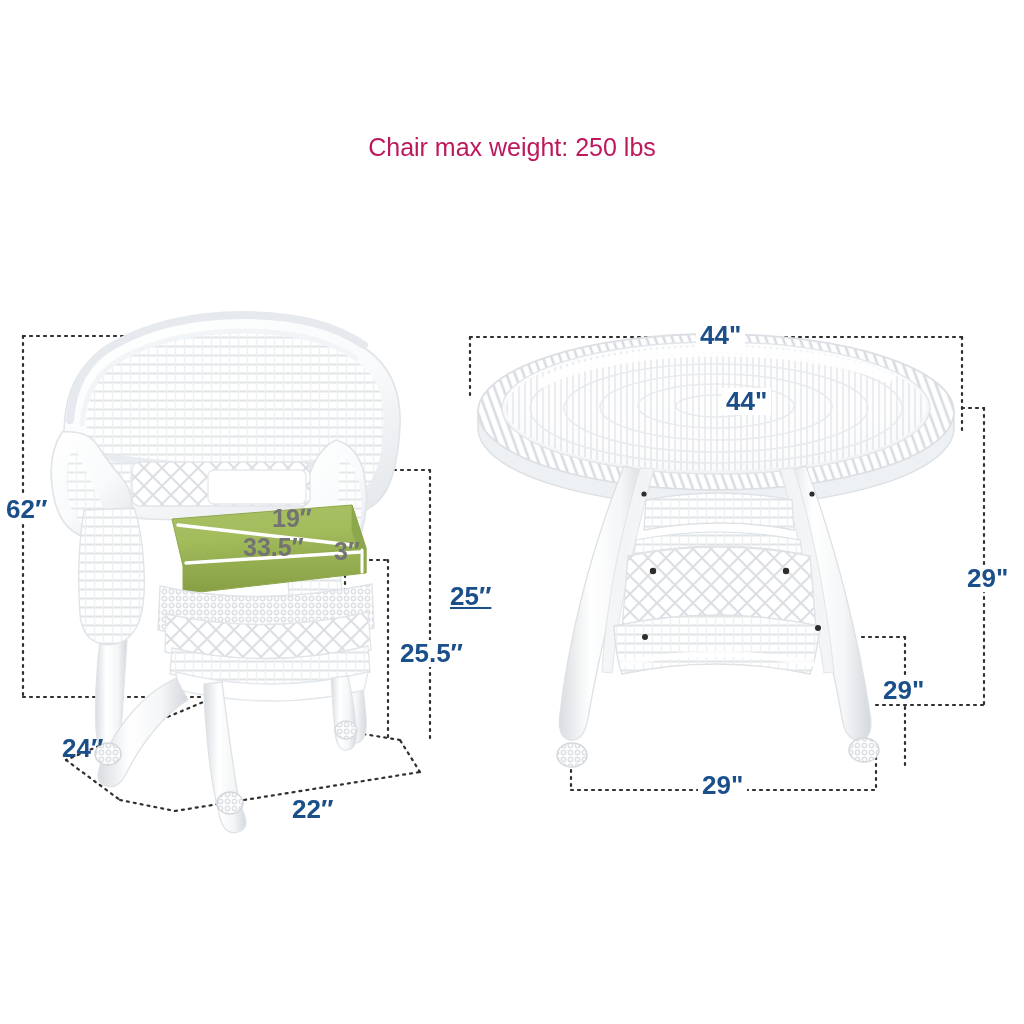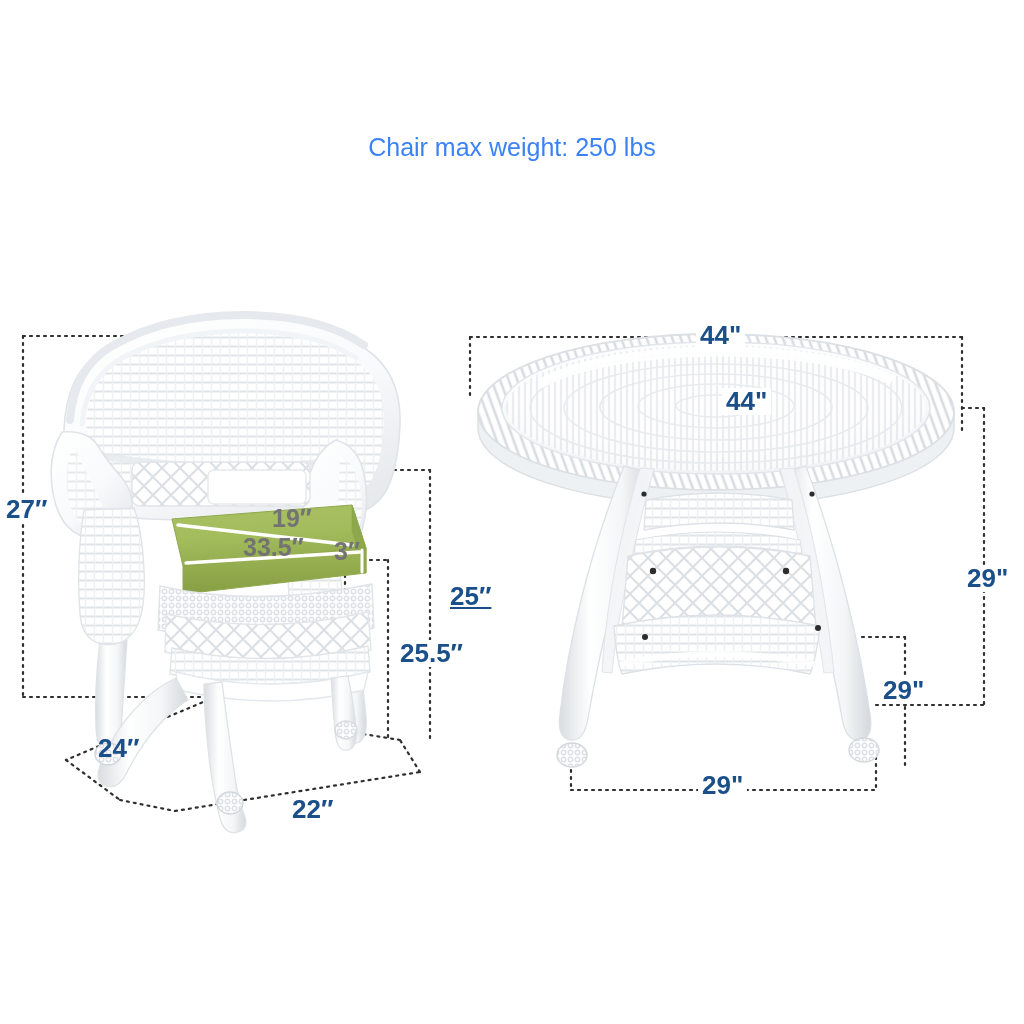--- a/index.html
+++ b/index.html
@@ -34,21 +34,21 @@
     letter-spacing: 0.2px;
   }
   .subtitle {
     position: absolute;
     left: 0;
     top: 133px;
     width: 1024px;
     text-align: center;
     font-size: 25px;
     font-weight: normal;
-    color: #3b82f6;
+    color: #be185d;
   }
 
   
   .dim {
     position: absolute;
     font-size: 26px;
     font-weight: bold;
     color: #1b4f8a;
     white-space: nowrap;
     background: #ffffff;
@@ -342,33 +342,33 @@
 
       <circle cx="653" cy="571" r="3.2" fill="#2d2d2d"></circle>
       <circle cx="786" cy="571" r="3.2" fill="#2d2d2d"></circle>
       <circle cx="645" cy="637" r="3.0" fill="#2d2d2d"></circle>
       <circle cx="818" cy="628" r="3.0" fill="#2d2d2d"></circle>
       <circle cx="644" cy="494" r="2.6" fill="#2d2d2d"></circle>
       <circle cx="812" cy="494" r="2.6" fill="#2d2d2d"></circle>
     </g>
   </svg>
 
-  <div class="dim" style="left:2px; top:496px;">27″</div>
+  <div class="dim" style="left:2px; top:496px;">62″</div>
 
   <div class="dim on-cushion" style="left:272px; top:505px; font-size:25px;">19″</div>
 
   <div class="dim on-cushion" style="left:243px; top:534px; font-size:25px;">33.5″</div>
 
   <div class="dim on-cushion" style="left:334px; top:538px; font-size:25px;">3″</div>
 
   <div class="dim" style="left:446px; top:583px;text-decoration:underline;">25″</div>
 
   <div class="dim" style="left:396px; top:640px;">25.5″</div>
 
-  <div class="dim nobg" style="left:58px; top:735px;margin-left:36px;">24″</div>
+  <div class="dim nobg" style="left:58px; top:735px;">24″</div>
 
   <div class="dim nobg" style="left:288px; top:796px;">22″</div>
 
   <div class="dim" style="left:696px; top:322px;">44"</div>
 
   <div class="dim" style="left:722px; top:388px;">44"</div>
 
   <div class="dim" style="left:963px; top:565px;">29"</div>
 
   <div class="dim" style="left:879px; top:677px;">29"</div>

